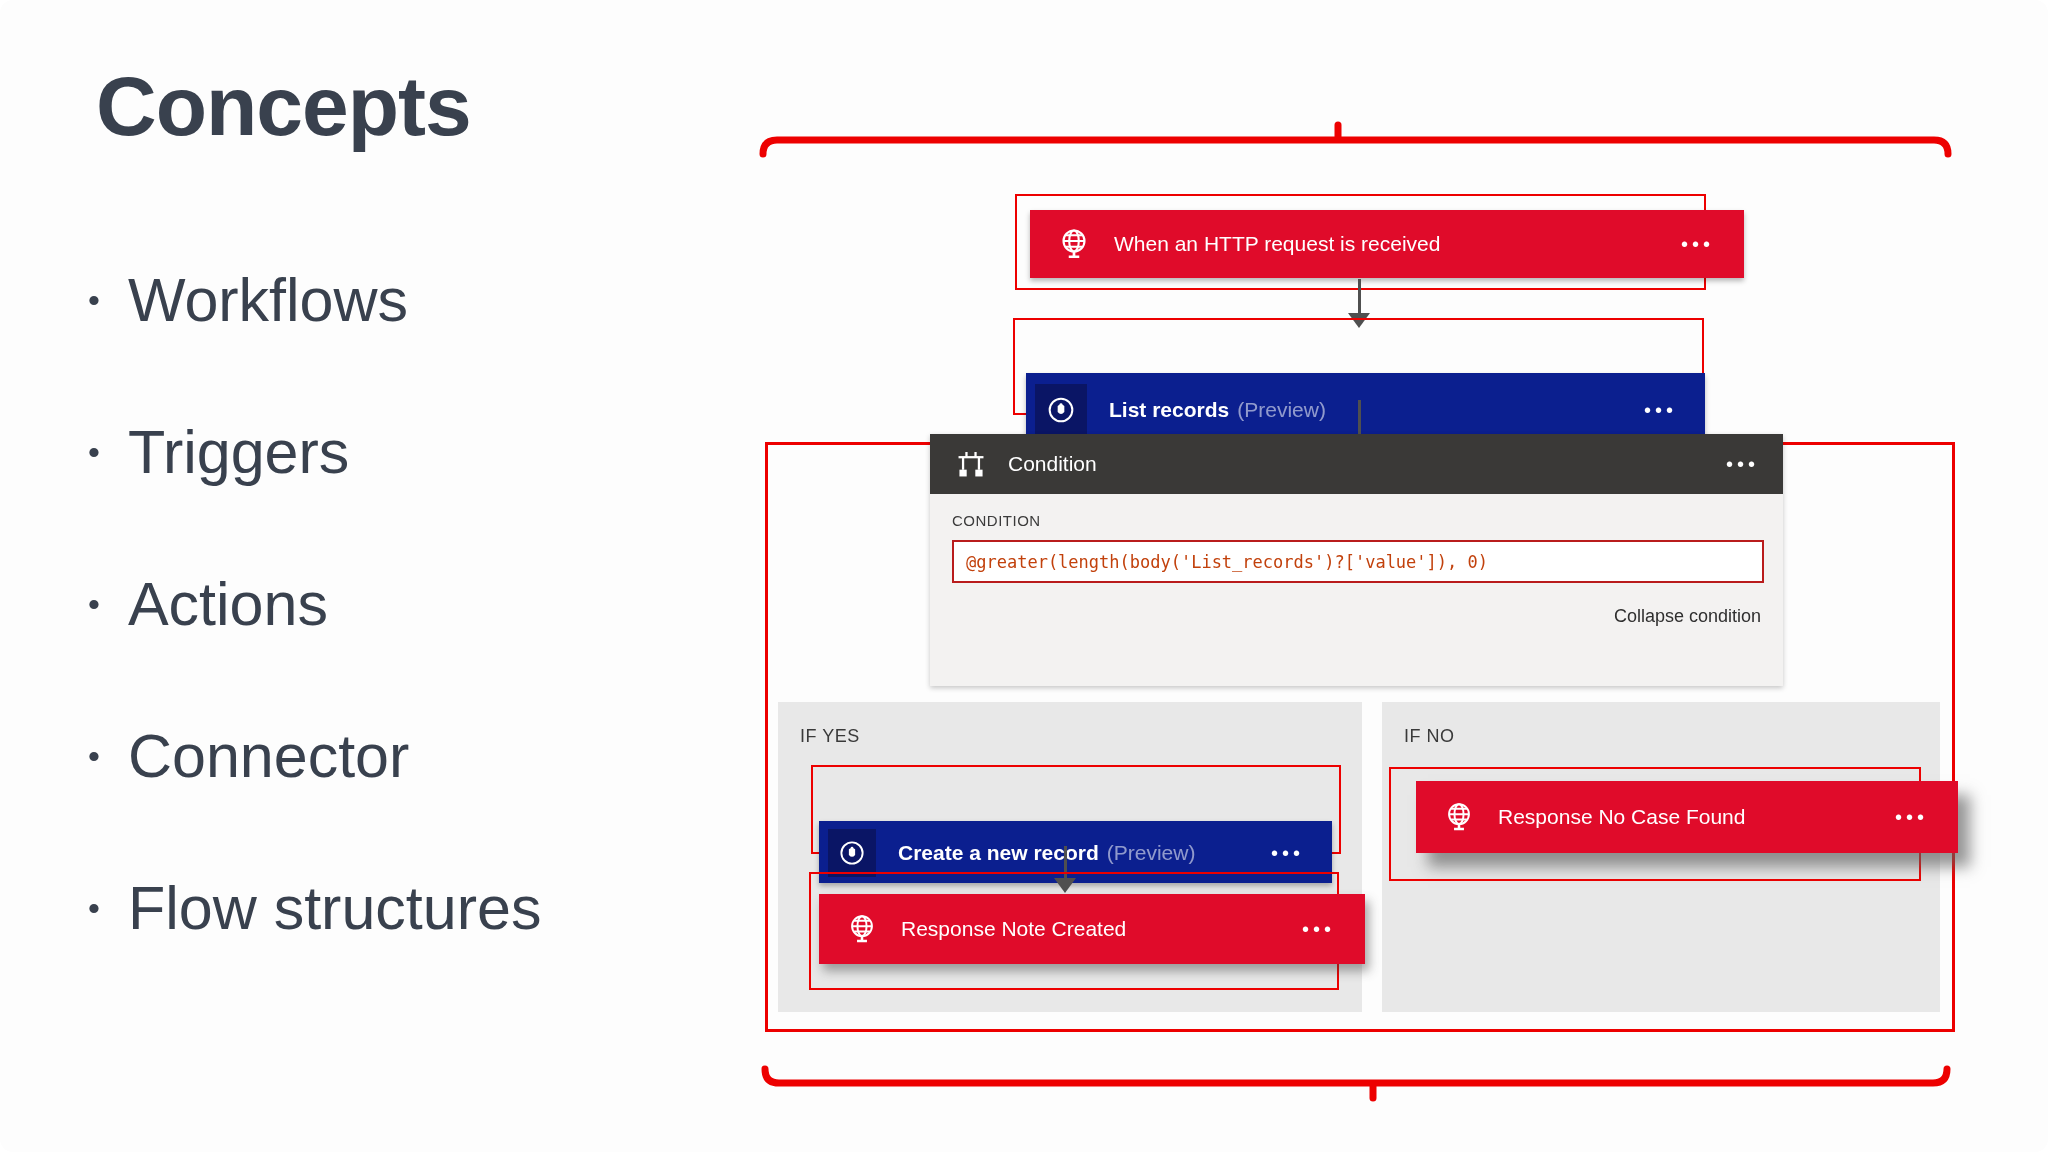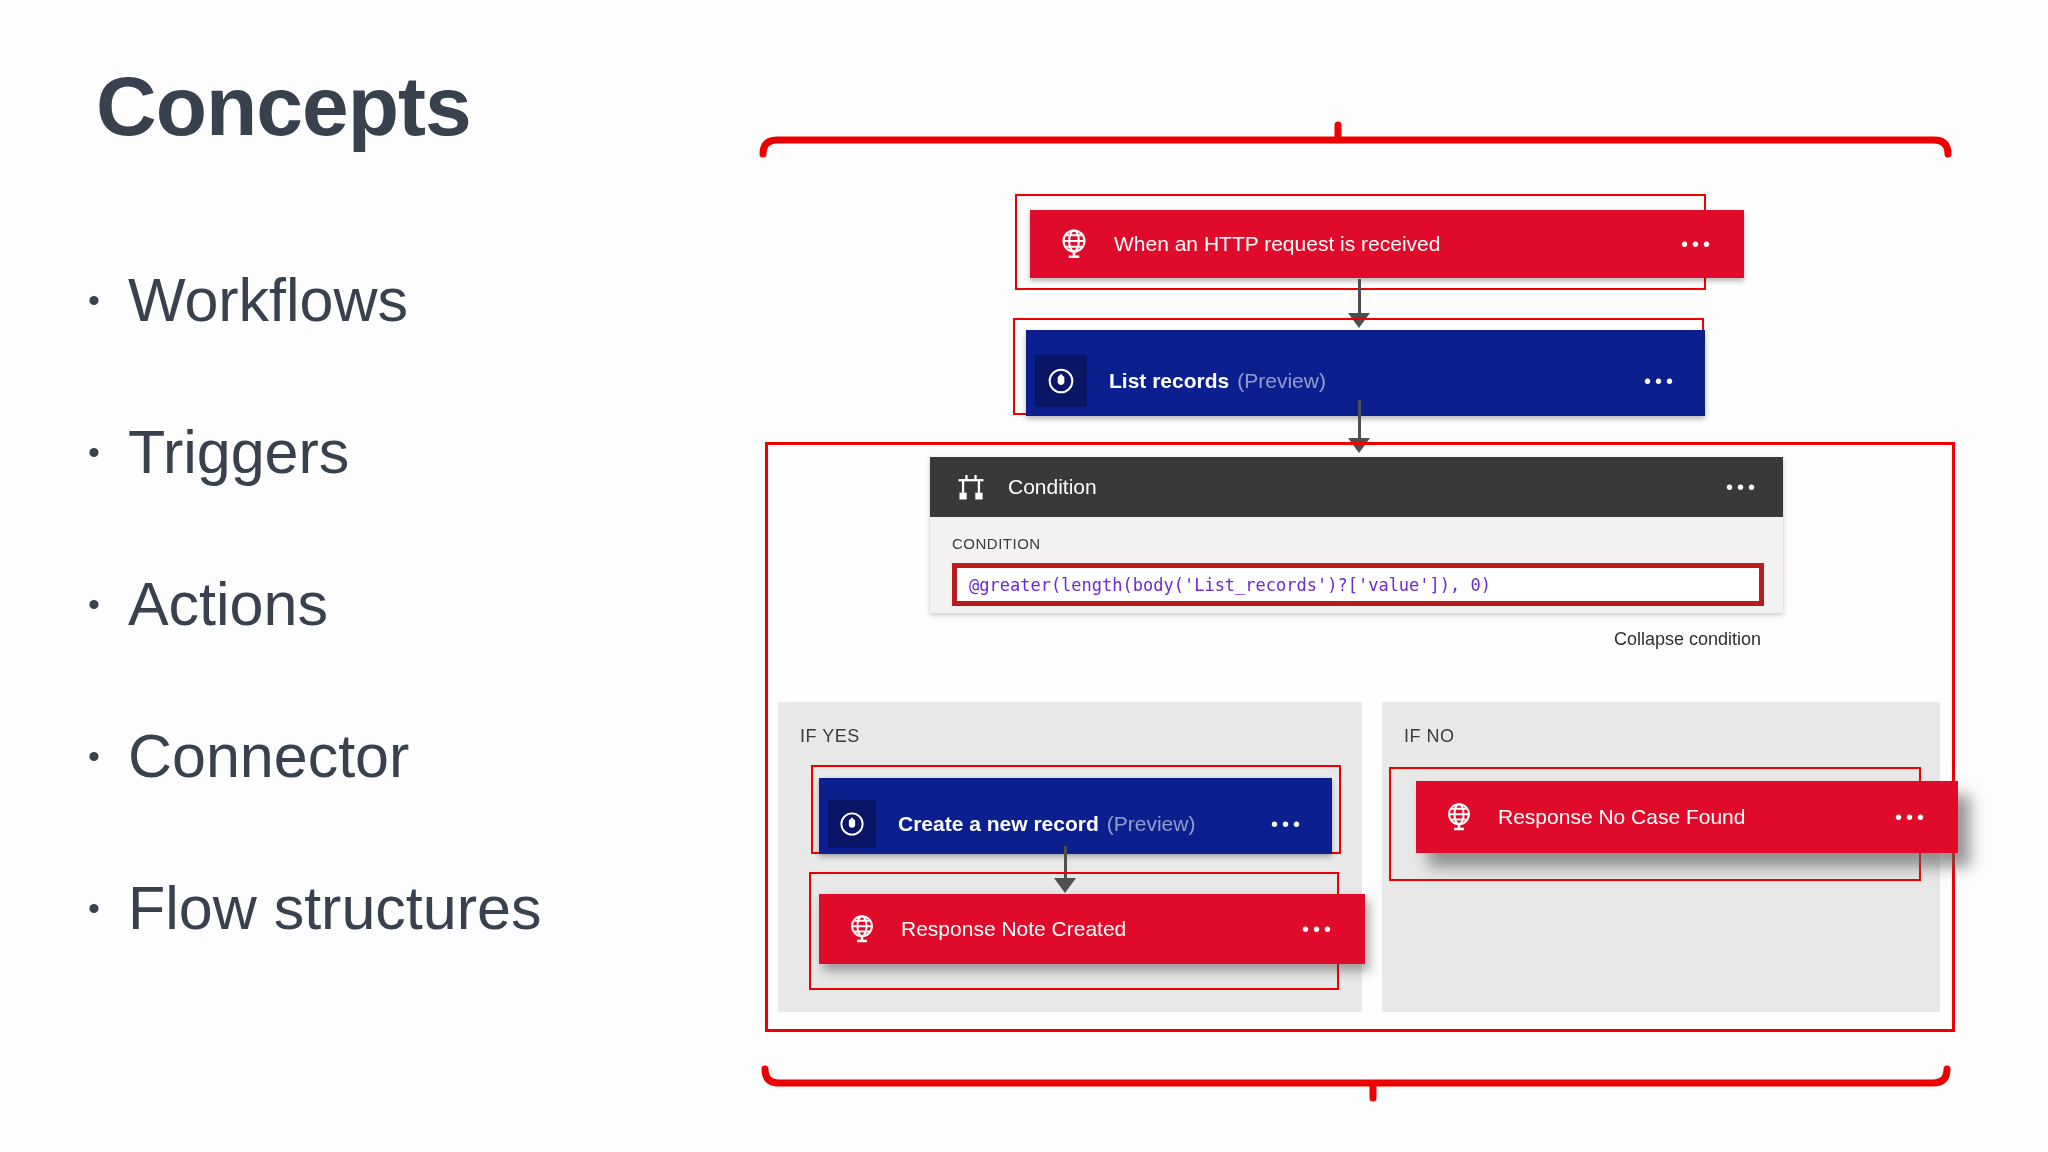--- a/index.html
+++ b/index.html
@@ -17,41 +17,41 @@
   .red-outline.big{border-width:3px;}
   .bracket{position:absolute;}
 
   
   .flow-box{position:absolute;display:flex;align-items:center;color:#fff;font-size:21px;
             box-shadow:0 3px 5px rgba(0,0,0,.28);}
   .flow-box .label{margin-left:22px;white-space:nowrap;}
   .flow-box .preview{margin-left:8px;color:rgba(255,255,255,.55);font-weight:400;white-space:nowrap;}
   .flow-box .menu{margin-left:auto;margin-right:4px;font-size:20px;letter-spacing:4px;color:#fff;cursor:pointer;}
   .crimson{background:#E00B2A;padding:0 26px;}
-  .navy{background:#0B1F8F;padding:16px 10px 0 9px;}
+  .navy{background:#0B1F8F;padding:2px 10px 0 9px;margin-top:43px;}
   .navy .label{font-weight:bold;}
   .navy .menu{margin-right:18px;}
   .icon-square{width:52px;height:52px;background:#0A1565;display:flex;align-items:center;justify-content:center;flex:0 0 auto;}
 
   
   .arrow-line{position:absolute;width:3px;background:#4F4F4F;}
   .arrow-head{position:absolute;width:0;height:0;border-left:11px solid transparent;
               border-right:11px solid transparent;border-top:15px solid #4F4F4F;}
 
   
-  .cond-card{position:absolute;left:930px;top:457px;width:853px;height:156px;box-shadow:0 2px 5px rgba(0,0,0,.22);text-align:right;}
+  .cond-card{position:absolute;left:930px;top:434px;width:853px;height:252px;box-shadow:0 2px 5px rgba(0,0,0,.22);text-align:right;}
   .cond-header{position:absolute;left:0;top:0;right:0;height:60px;background:#3A3937;display:flex;
                align-items:center;color:#fff;font-size:21px;padding:0 24px;box-sizing:border-box;}
   .cond-header .label{margin-left:20px;}
   .cond-header .menu{margin-left:auto;font-size:20px;letter-spacing:4px;cursor:pointer;}
   .cond-body{position:absolute;left:0;top:60px;right:0;bottom:0;background:#F3F2F1;}
   .cond-label{position:absolute;left:22px;top:18px;font-size:15px;color:#3B3B3B;letter-spacing:.5px;}
-  .cond-input{position:absolute;left:22px;top:46px;width:812px;height:43px;background:#fff;border:5px solid #b91c1c;
+  .cond-input{position:absolute;left:22px;top:46px;width:812px;height:43px;background:#fff;border:2px solid #b91c1c;
               box-sizing:border-box;display:flex;align-items:center;padding:16px 12px;
-              font-family:"DejaVu Sans Mono", monospace;font-size:17px;color:#6d28d9;white-space:nowrap;overflow:hidden;}
+              font-family:"DejaVu Sans Mono", monospace;font-size:17px;color:#c2410c;white-space:nowrap;overflow:hidden;}
   .cond-collapse{position:absolute;right:22px;top:112px;font-size:18px;color:#2F2F2F;cursor:pointer;}
 
   
   .panel{position:absolute;background:#E8E8E8;top:702px;height:310px;}
   .panel-label{position:absolute;font-size:18px;color:#3A3A3A;letter-spacing:.5px;}
 
   .shadowed{box-shadow:12px 14px 14px rgba(95,95,95,.65);margin-left:10px;}
   .soft-shadowed{box-shadow:4px 7px 10px rgba(60,60,60,.45);}
 </style>
 </head>

